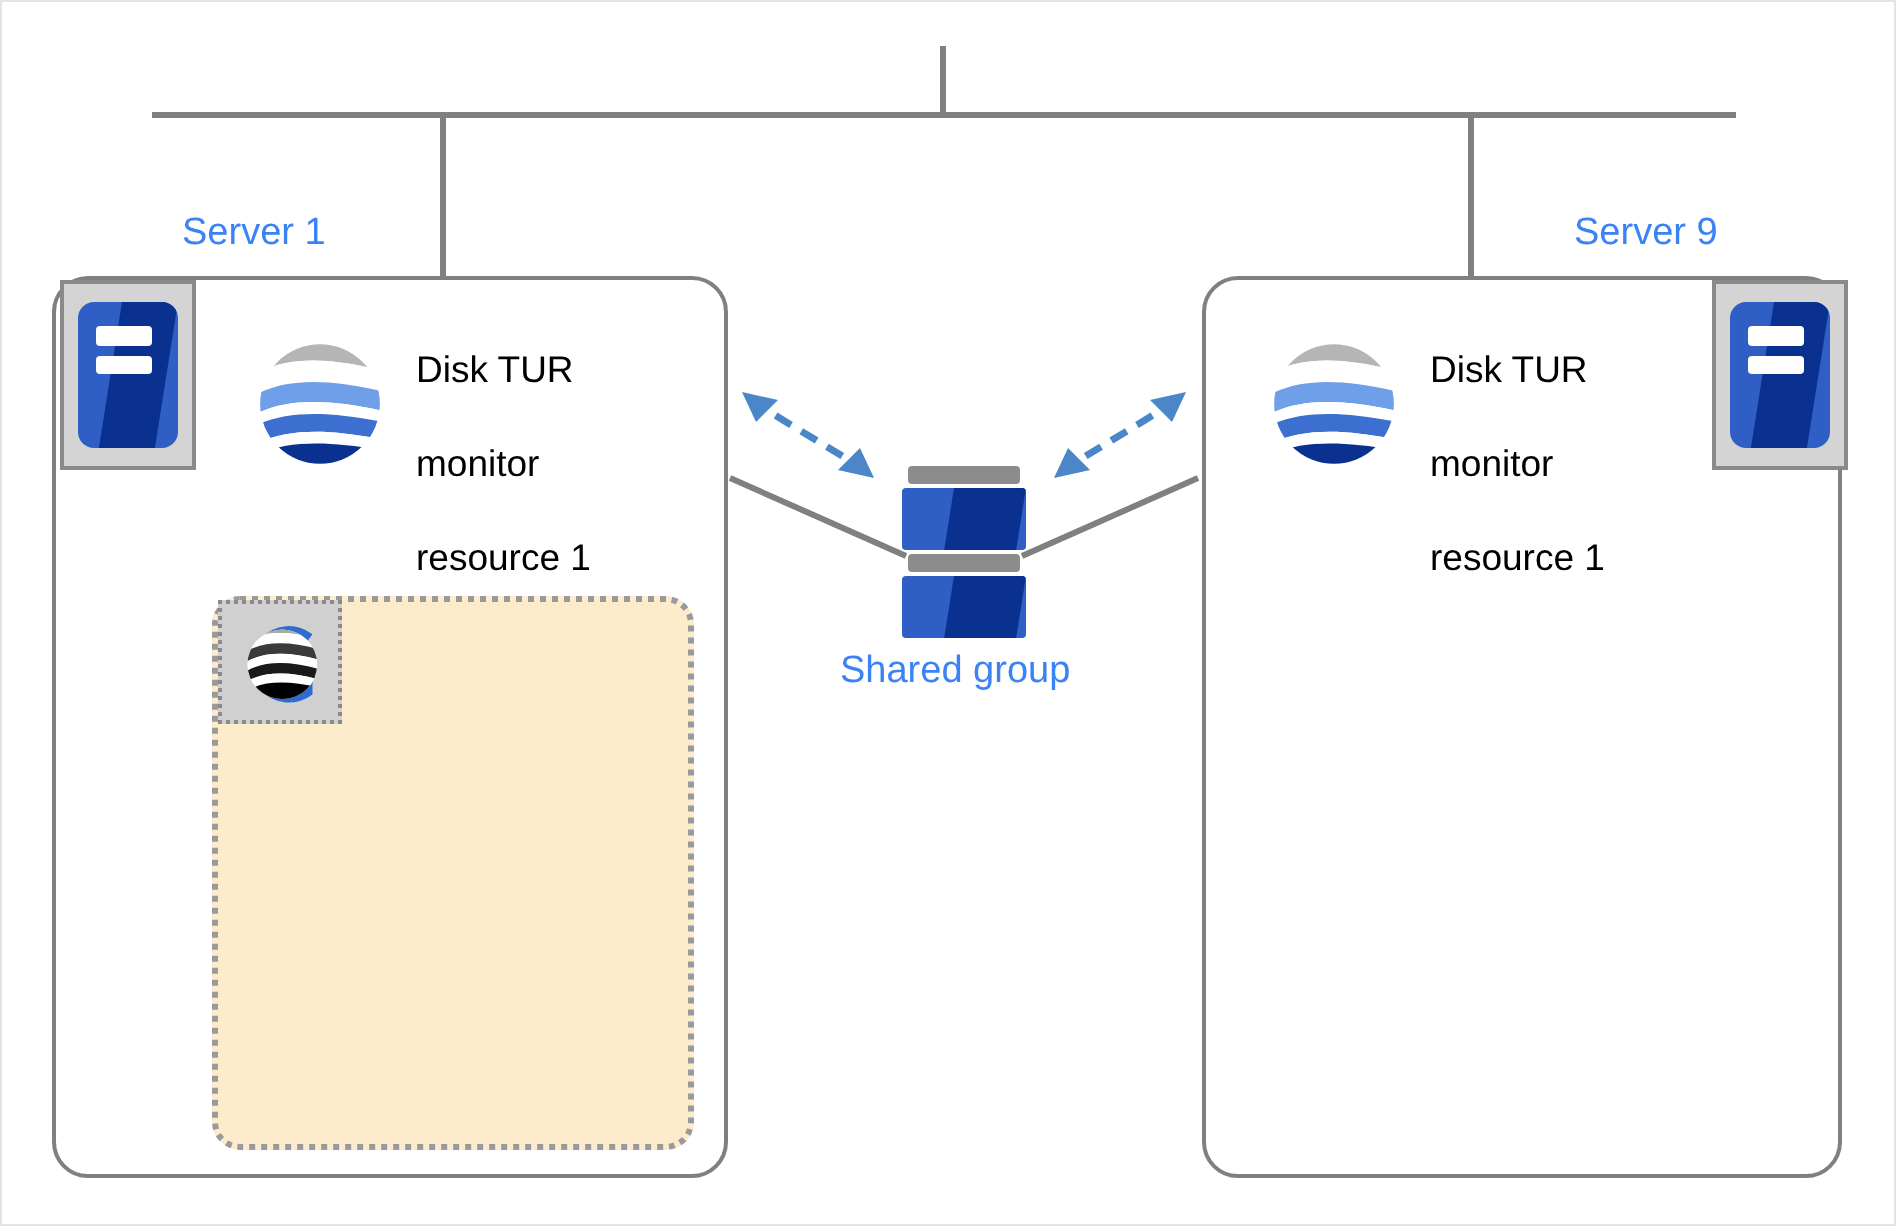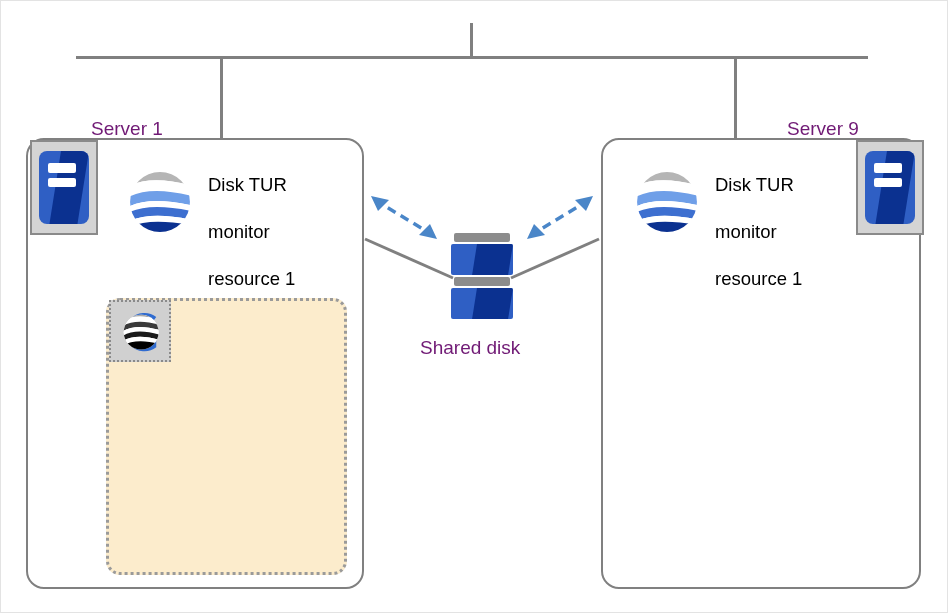--- a/index.html
+++ b/index.html
@@ -29,25 +29,24 @@
   }
   .net-line-v {
     position: absolute;
     width: 3px;
     background: #808080;
   }
 
   
   .label {
     position: absolute;
-    color: #701a75;
+    color: #3b82f6;
     font-size: 19px;
     line-height: 22px;
     white-space: nowrap;
-    margin-top: 12px;
   }
   .label-server { font-size: 19px; }
   .label-group  { font-size: 19px; }
   .label-disk   { font-size: 19px; }
 
   
   .server-box {
     position: absolute;
     border: 2.5px solid #808080;
     border-radius: 18px;
@@ -252,21 +251,21 @@
 monitor
 resource 1</div>
 
   <div class="disk-wrap" style="left:450px; top:232px; width:62px; height:82px;">
     <div class="disk-cap" style="left:3px; top:0px; width:56px;"></div>
     <div class="disk-body" style="left:0px; top:11px; width:62px; height:31px;"></div>
     <div class="disk-cap" style="left:3px; top:44px; width:56px;"></div>
     <div class="disk-body" style="left:0px; top:55px; width:62px; height:31px;"></div>
   </div>
 
-  <div class="label label-disk" style="left:419px; top:324px;">Shared disk</div>
+  <div class="label label-disk" style="left:419px; top:324px;">Shared group</div>
 
   <svg class="abs" style="left:0; top:0; width:948px; height:613px; pointer-events:none;" width="948" height="613">
 
     <line x1="364" y1="238" x2="452" y2="277" stroke="#808080" stroke-width="3"></line>
     <line x1="598" y1="238" x2="510" y2="277" stroke="#808080" stroke-width="3"></line>
 
     <g>
       <line x1="374" y1="199" x2="430" y2="233" stroke="#4a86c8" stroke-width="3.5" stroke-dasharray="9,6"></line>
       <polygon points="370,195 388,199 377,210" fill="#4a86c8"></polygon>
       <polygon points="436,238 418,234 429,223" fill="#4a86c8"></polygon>

